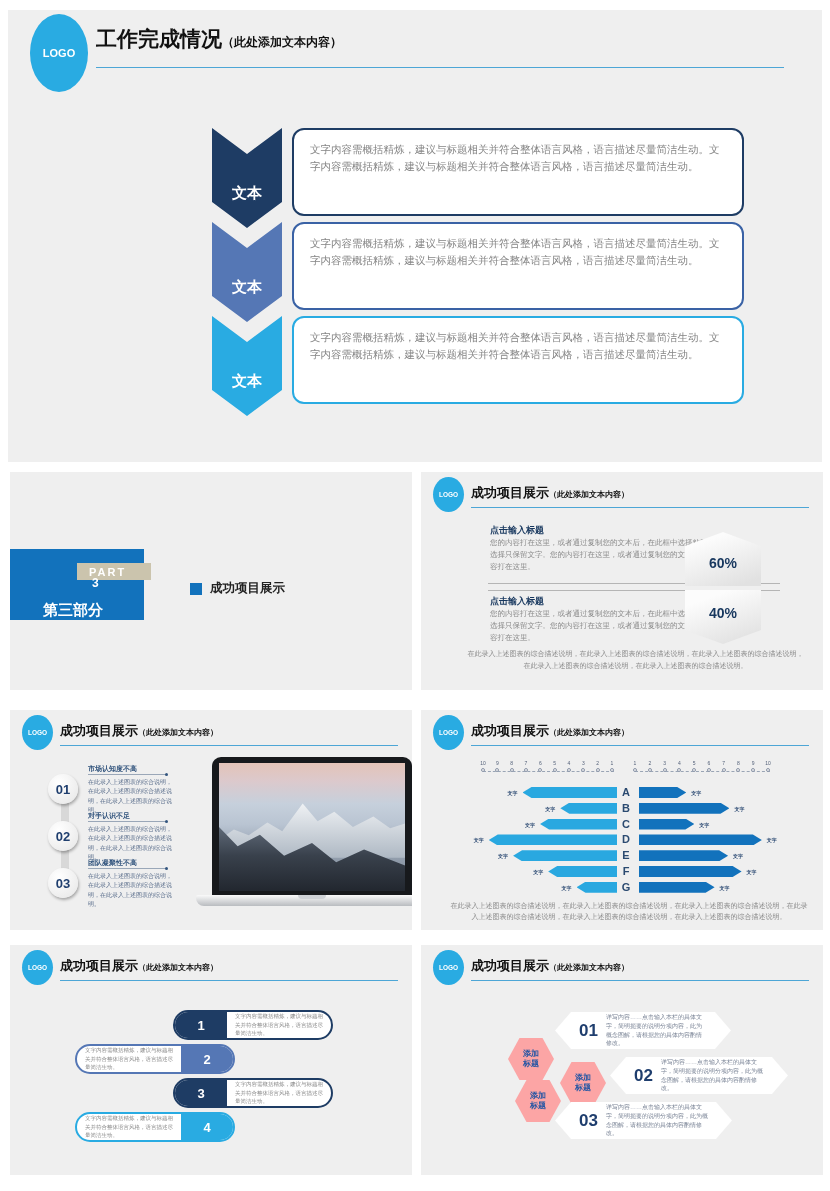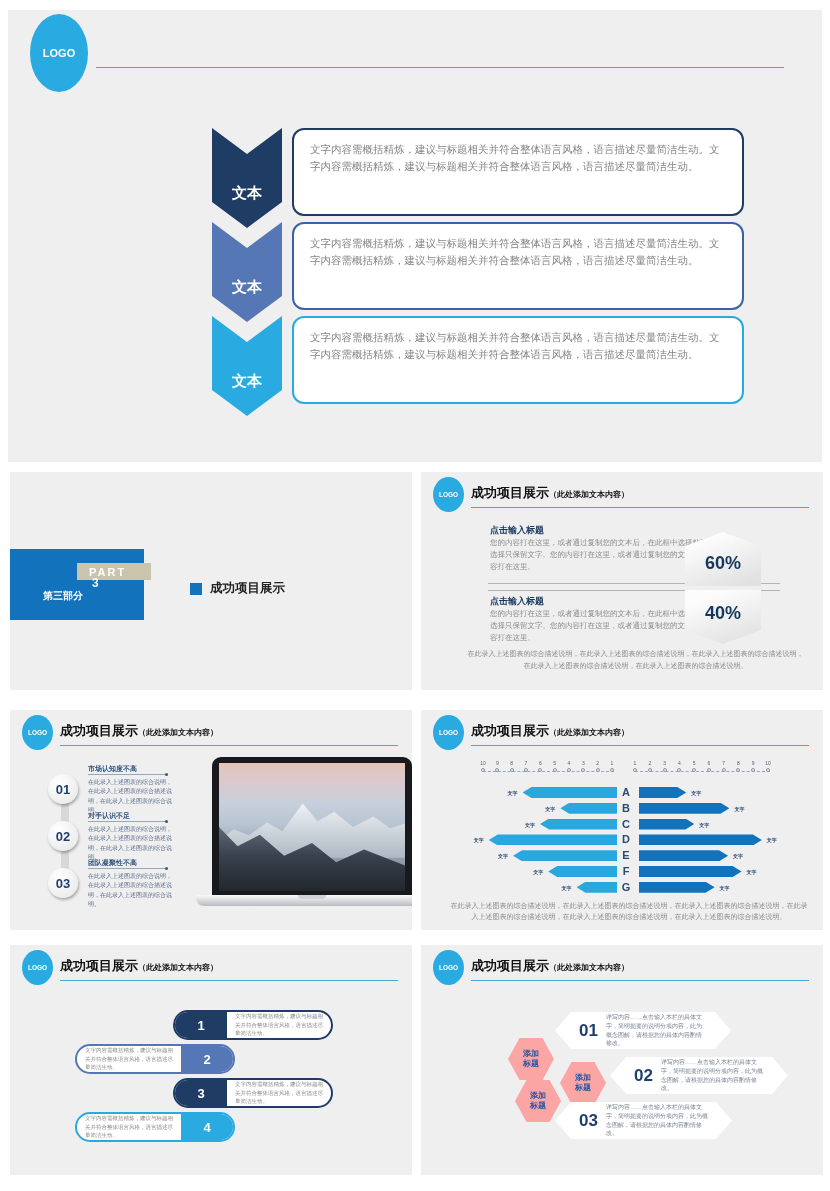--- a/index.html
+++ b/index.html
@@ -35,34 +35,34 @@
   .sl-sub{font-size:8px;font-weight:600;}
   .sl-underline{position:absolute;left:50px;right:14px;top:35px;height:1px;background:#4DA6D6;}
 
   
   #slide2{left:10px;top:472px;width:402px;height:218px;}
   .part-box{position:absolute;left:0;top:77px;width:134px;height:71px;background:#1272BC;}
   .part-tag{position:absolute;left:67px;top:91px;width:74px;height:17px;background:#CBC4AD;
             color:#fff;font-weight:bold;font-size:11px;letter-spacing:2px;
             display:flex;align-items:center;padding-left:12px;box-sizing:border-box;}
   .part-num{position:absolute;left:82px;top:104px;color:#fff;font-weight:bold;font-size:12px;}
-  .part-section{position:absolute;left:33px;top:117px;color:#fff;font-weight:bold;font-size:10px;}
+  .part-section{position:absolute;left:33px;top:129px;color:#fff;font-weight:bold;font-size:15px;}
   .part-bullet{position:absolute;left:180px;top:111px;width:12px;height:12px;background:#1272BC;}
   .part-label{position:absolute;left:200px;top:108px;font-size:12.5px;color:#222;font-weight:600;}
 
   
   #slide3{left:421px;top:472px;width:402px;height:218px;}
   .pb-head{position:absolute;left:69px;font-size:9px;font-weight:bold;color:#17375E;}
   .pb-body{position:absolute;left:69px;width:238px;font-size:7.5px;color:#8a8a8a;line-height:1.6;}
   .pb-hr{position:absolute;left:67px;width:292px;height:1px;background:#b5b5b5;}
   .pent{position:absolute;left:264px;width:76px;height:54px;
         background:linear-gradient(160deg,#fcfcfc 20%,#e1e1e1 90%);
         filter:drop-shadow(3px 4px 3px rgba(0,0,0,.28));
         display:flex;align-items:center;justify-content:center;
-        color:#17375E;font-weight:bold;font-size:18px;}
+        color:#17375E;font-weight:bold;font-size:14px;}
   .pent.up{clip-path:polygon(50% 0,100% 26%,100% 100%,0 100%,0 26%);padding-top:8px;box-sizing:border-box;}
   .pent.down{clip-path:polygon(0 0,100% 0,100% 74%,50% 100%,0 74%);padding-bottom:8px;box-sizing:border-box;}
   .pct-footer{position:absolute;left:45px;right:18px;top:176px;text-align:center;
               font-size:7px;color:#8a8a8a;line-height:1.7;}
 
   
   #slide4{left:10px;top:710px;width:402px;height:220px;}
   .lt-connector{position:absolute;left:51px;top:74px;width:8px;height:112px;background:#d8d8d8;}
   .lt-circle{position:absolute;left:38px;width:30px;height:30px;border-radius:50%;
              background:radial-gradient(circle at 35% 30%,#ffffff,#e6e6e6);
@@ -128,20 +128,23 @@
   .banner .btext{font-size:6px;color:#7A8496;line-height:1.45;width:118px;}
 </style>
 </head>
 <body>
 
 <div class="page">
 
   <section class="slide" id="slide1">
     <div class="logo-big">
       <span>LOGO</span>
+    </div>
+    <div class="s1-titlebox">
+      <span class="s1-title">工作完成情况</span><span class="s1-sub">（此处添加文本内容）</span>
     </div>
     <div class="s1-underline"></div>
     <div id="chevrons">
         <div class="chevron" style="top: 118px; background: rgb(30, 60, 100);">
           <div class="chev-label">文本</div>
         </div>
         <div class="chev-box" style="top: 118px; border-color: rgb(30, 60, 100);">
           <div class="chev-text">文字内容需概括精炼，建议与标题相关并符合整体语言风格，语言描述尽量简洁生动。文字内容需概括精炼，建议与标题相关并符合整体语言风格，语言描述尽量简洁生动。</div>
         </div>
         <div class="chevron" style="top: 212px; background: rgb(85, 119, 181);">

